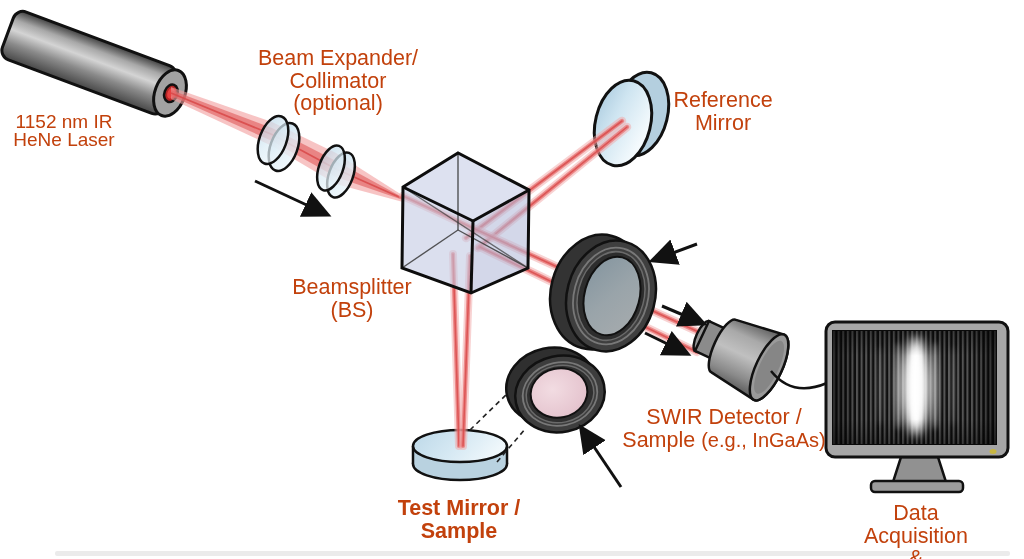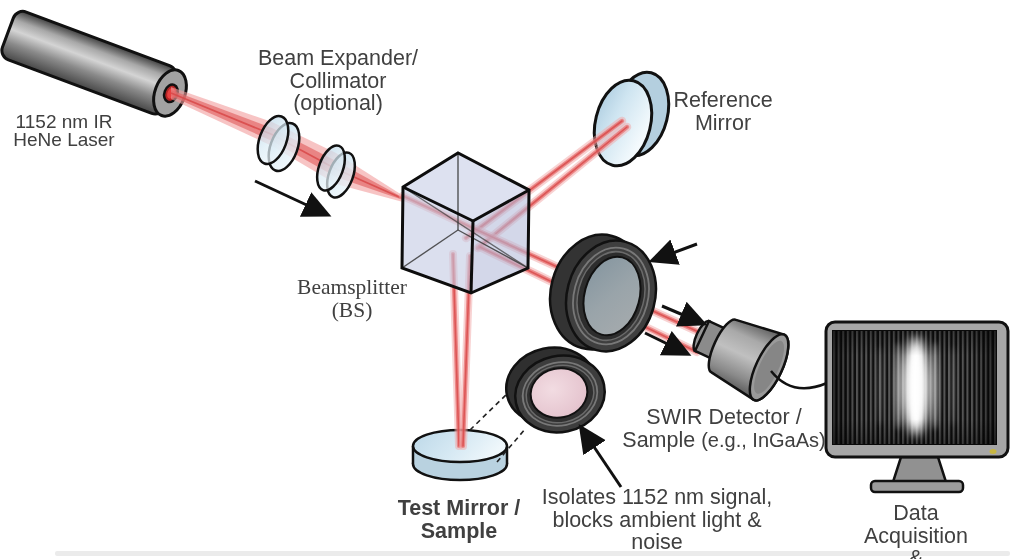--- a/index.html
+++ b/index.html
@@ -1,20 +1,20 @@
 <!DOCTYPE html>
 <html><head>
 <meta charset="utf-8">
 <style>
   html,body{margin:0;padding:0;background:#fff;}
   .stage{position:relative;width:1024px;height:559px;background:#ffffff;overflow:hidden;
          font-family:"Liberation Sans", sans-serif;}
   .stage svg{position:absolute;left:0;top:0;}
   .label{position:absolute;transform:translateX(-50%);text-align:center;
-         font-size:21.5px;line-height:22.5px;color:#404040;white-space:pre-line;}
+         font-size:21.5px;line-height:22.5px;color:#c2410c;white-space:pre-line;}
   .label.small-font{font-size:19px;line-height:18px;}
   .label .sm{font-size:20px;}
 </style>
 </head>
 <body>
 
 <div class="stage">
 <svg width="1024" height="559" viewBox="0 0 1024 559">
   <defs>
     <linearGradient id="lasGrad" x1="0" y1="0" x2="0" y2="1">
@@ -220,23 +220,20 @@
   <rect x="55" y="551" width="955" height="5" rx="2" fill="#dedede" opacity="0.6"></rect>
 </svg>
 
   <div class="label small-font" style="left:64px;top:113px;">1152 nm IR
 HeNe Laser</div>
   <div class="label" style="left:338px;top:47px;">Beam Expander/
 Collimator
 (optional)</div>
   <div class="label" style="left:723px;top:89px;">Reference
 Mirror</div>
-  <div class="label" style="left:352px;top:276px;font-family:Liberation Serif, serif;">Beamsplitter
+  <div class="label" style="left:352px;top:276px;">Beamsplitter
 (BS)</div>
   <div class="label" style="left:724px;top:406px;"><span>SWIR Detector /</span><br><span>Sample</span> <span class="sm">(e.g., InGaAs)</span></div>
   <div class="label" style="left:459px;top:497px;font-weight:bold;">Test Mirror /
 Sample</div>
-  <div class="label" style="left:657px;top:486px;">Isolates 1152 nm signal,
-blocks ambient light &amp;
-noise</div>
   <div class="label" style="left:916px;top:502px;">Data Acquisition &amp;
 Analysis System</div>
 </div>
 
 </body></html>

